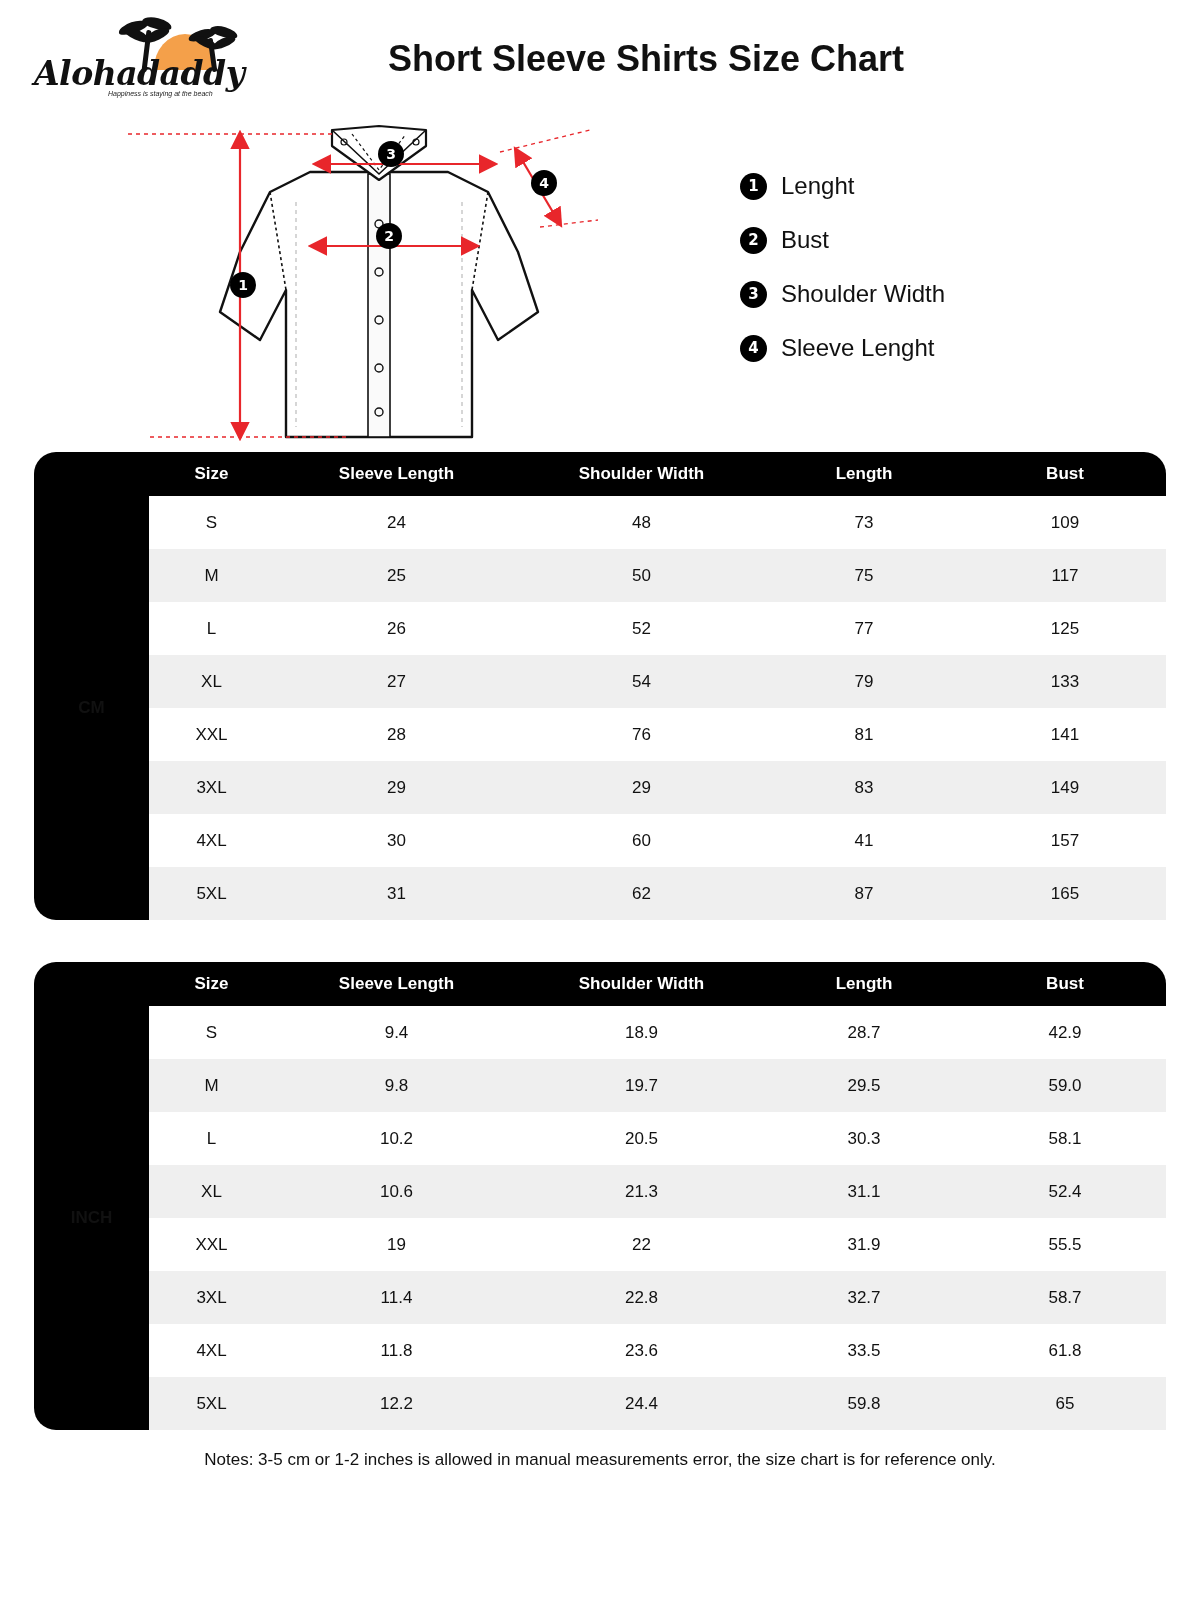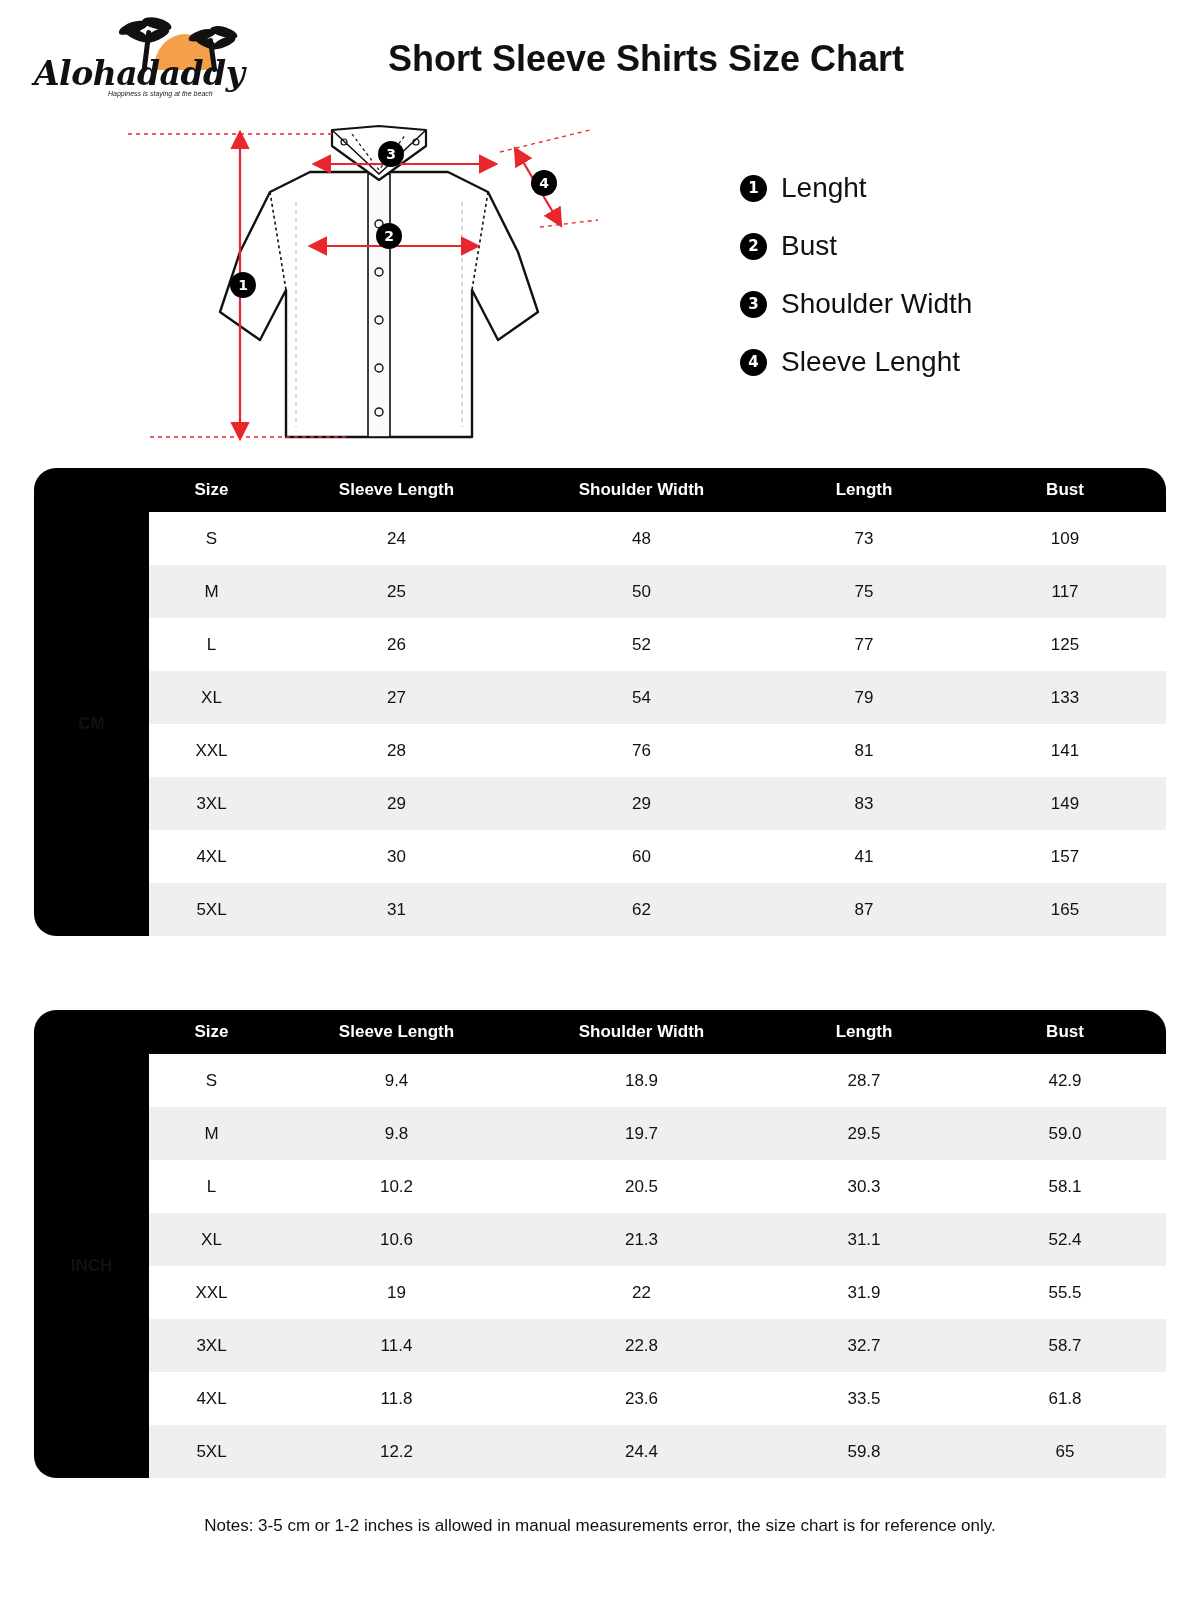--- a/index.html
+++ b/index.html
@@ -105,21 +105,21 @@
     font-size: 15px;
     font-weight: bold;
     display: flex;
     align-items: center;
     justify-content: center;
     margin-right: 14px;
     flex: 0 0 auto;
     font-family: "DejaVu Sans", sans-serif;
   }
   .legend-label {
-    font-size: 28px;
+    font-size: 24px;
     color: #111;
   }
 
   .shirt-wrap {
     position: absolute;
     left: 120px;
     top: 0;
     width: 520px;
     height: 340px;
   }
@@ -136,21 +136,21 @@
     display: flex;
     align-items: center;
     justify-content: center;
     font-family: "DejaVu Sans", sans-serif;
     z-index: 6;
   }
 
   
   .table-block {
     position: relative;
-    margin: 16px 34px;
+    margin: 0 34px;
   }
   table.size-table {
     border-collapse: collapse;
     width: 100%;
     table-layout: fixed;
   }
   table.size-table thead th {
     background: #000;
     color: #fff;
     font-size: 17px;
@@ -177,21 +177,21 @@
   tbody tr.odd  td.data { background: #efefef; }
 
   .corner-tl { border-top-left-radius: 22px; }
   .corner-tr { border-top-right-radius: 22px; }
   .corner-bl { border-bottom-left-radius: 22px; }
 
   .notes {
     text-align: center;
     font-size: 17px;
     color: #111;
-    margin-top: 38px;
+    margin-top: 20px;
   }
 </style>
 </head>
 <body>
 
 <div class="header">
 
   <div class="brand">
     <div class="brand-sun"></div>
 

